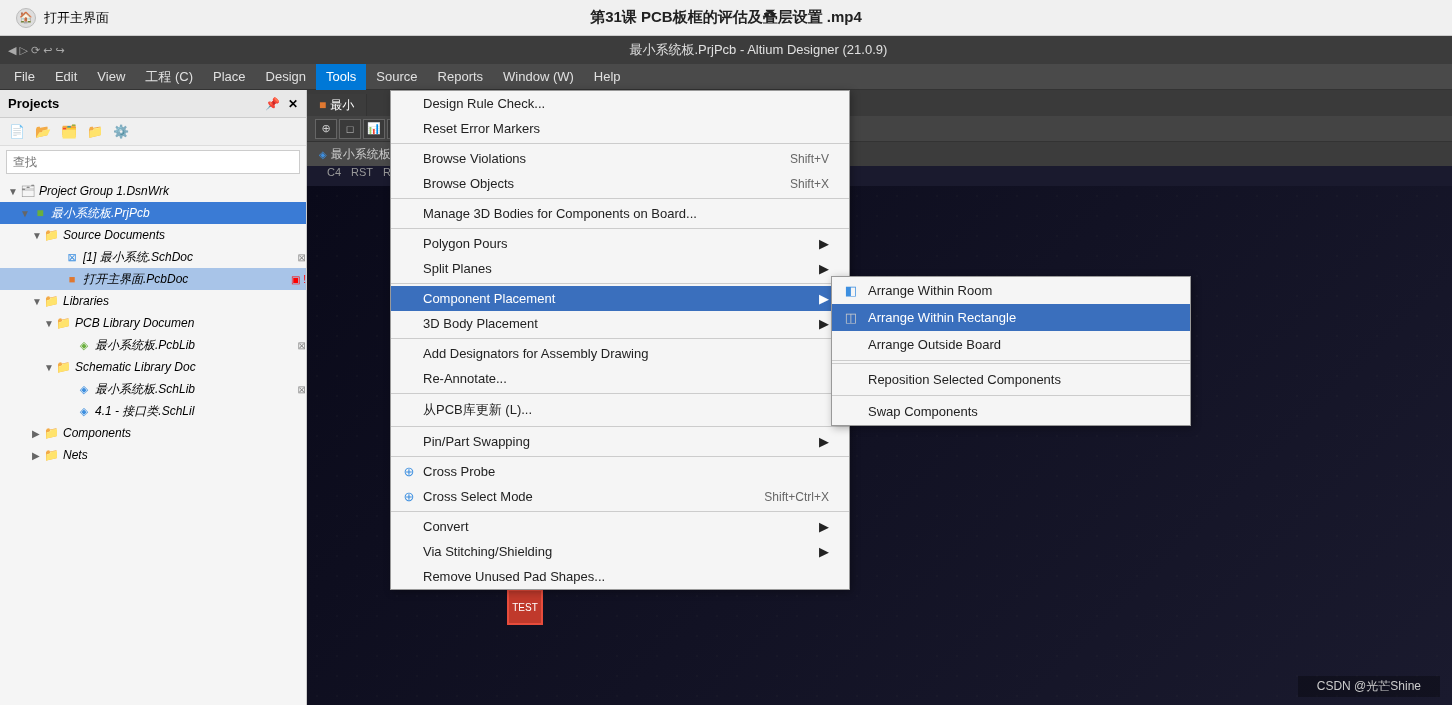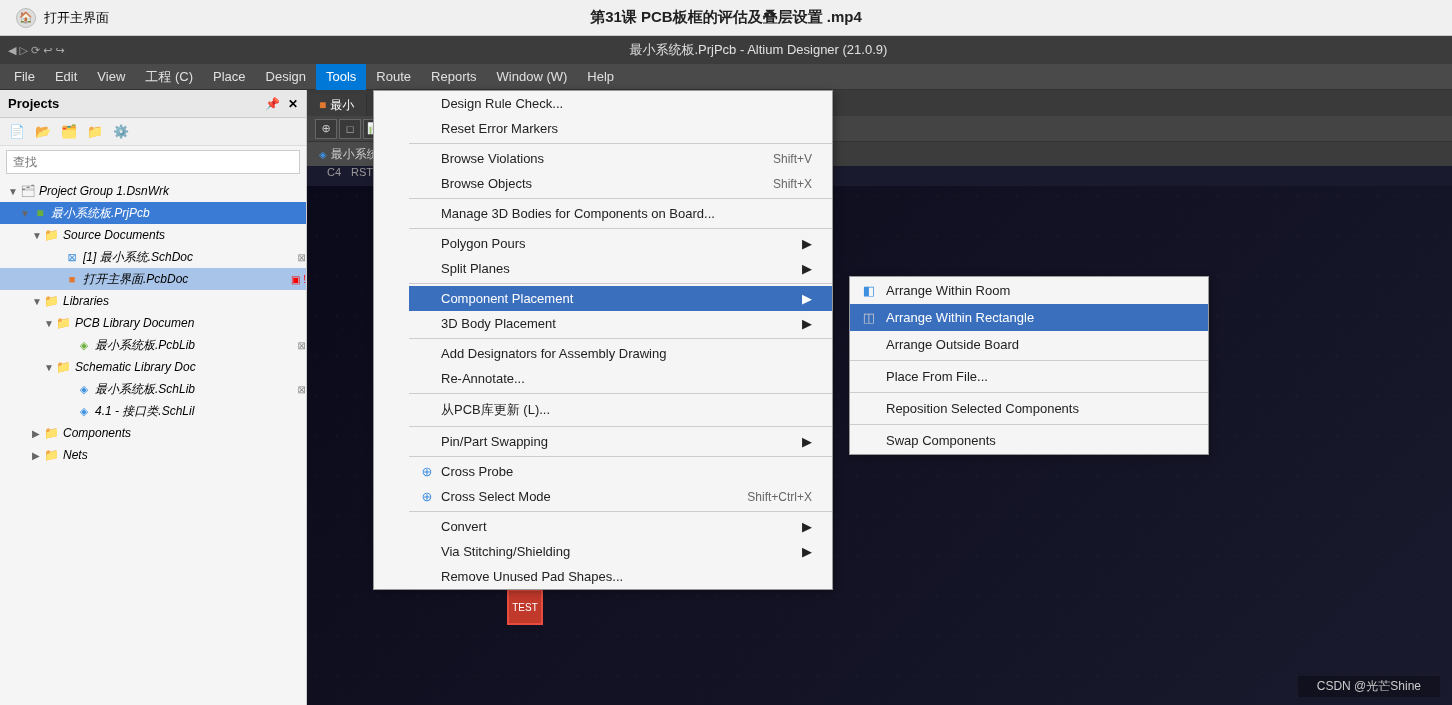--- a/index.html
+++ b/index.html
@@ -384,21 +384,21 @@
 </div>
 
 <div class="menu-bar">
   <div class="menu-item">File</div>
   <div class="menu-item">Edit</div>
   <div class="menu-item">View</div>
   <div class="menu-item">工程 (C)</div>
   <div class="menu-item">Place</div>
   <div class="menu-item">Design</div>
   <div class="menu-item active">Tools</div>
-  <div class="menu-item">Route</div>
+  <div class="menu-item">Source</div>
   <div class="menu-item">Reports</div>
   <div class="menu-item">Window (W)</div>
   <div class="menu-item">Help</div>
 </div>
 
 <div class="main-content">
 
   <div class="sidebar">
     <div class="sidebar-header">
       <div class="sidebar-header-left">
@@ -565,21 +565,21 @@
       <div style="position:absolute; top:44px; left:0; right:0; bottom:0; background: linear-gradient(135deg, #0a0a1a 0%, #1a1a2e 100%);">
 
         <div style="position:absolute; top:0; left:0; right:0; bottom:0; opacity:0.1; background-image: radial-gradient(#444 1px, transparent 1px); background-size:20px 20px;"></div>
       </div>
     </div>
 
   </div>
 
   <div class="menu-overlay">
 
-    <div class="dropdown-menu" style="top:0; left:373px;padding-left:35px;">
+    <div class="dropdown-menu" style="top:0; left:390px;">
 
       <div class="dropdown-item">
         <span>Design Rule Check...</span>
       </div>
       <div class="dropdown-item">
         <span>Reset Error Markers</span>
       </div>
       <div class="dropdown-separator"></div>
       <div class="dropdown-item">
         <span>Browse Violations</span>
@@ -613,23 +613,20 @@
             <span>Arrange Within Room</span>
           </div>
           <div class="submenu-item active-item">
             <span class="s-icon" style="color:#ccc;">◫</span>
             <span>Arrange Within Rectangle</span>
           </div>
           <div class="submenu-item">
             <span>Arrange Outside Board</span>
           </div>
           <div class="submenu-separator"></div>
-          <div class="submenu-item">
-            <span>Place From File...</span>
-          </div>
           <div class="submenu-separator"></div>
           <div class="submenu-item">
             <span>Reposition Selected Components</span>
           </div>
           <div class="submenu-separator"></div>
           <div class="submenu-item">
             <span>Swap Components</span>
           </div>
         </div>
       </div>

